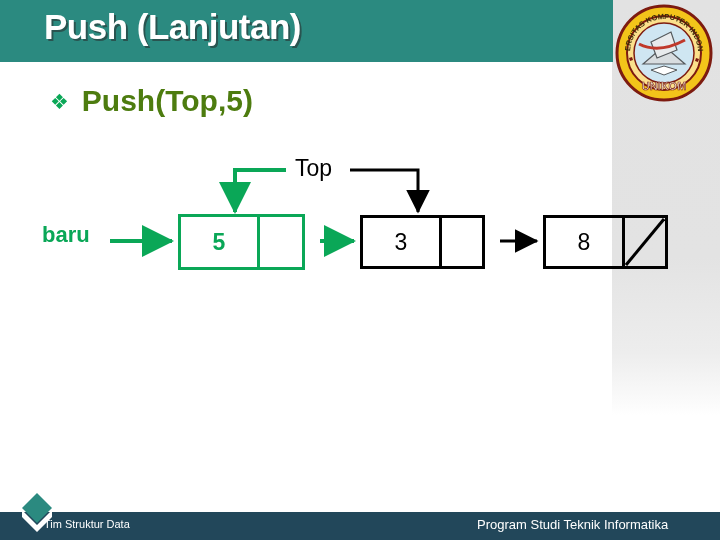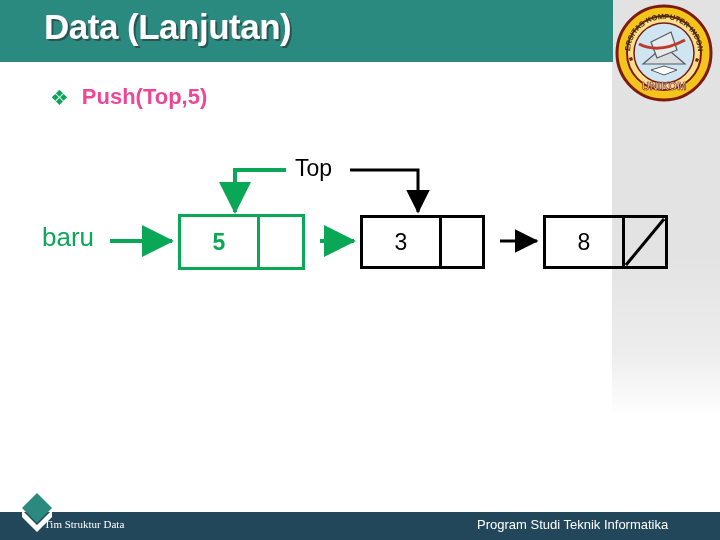--- a/index.html
+++ b/index.html
@@ -66,23 +66,23 @@
     display: flex;
     align-items: center;
     gap: 13px;
   }
   .bullet-glyph {
     font-size: 21px;
     color: #0aa757;
     line-height: 1;
   }
   .bullet-text {
-    font-size: 22px;
-    font-weight: bold;
-    color: #ec4899;
+    font-size: 30px;
+    font-weight: bold;
+    color: #4d7c0f;
     white-space: nowrap;
   }
 
   
   .diagram {
     position: absolute;
     left: 0;
     top: 0;
     width: 720px;
     height: 540px;
@@ -93,22 +93,22 @@
     left: 295px;
     top: 155px;
     font-size: 23px;
     color: #000000;
     white-space: nowrap;
   }
   .label-baru {
     position: absolute;
     left: 42px;
     top: 222px;
-    font-size: 26px;
-    font-weight: normal;
+    font-size: 22px;
+    font-weight: bold;
     color: #0aa757;
     white-space: nowrap;
   }
 
   
   .node {
     position: absolute;
     display: flex;
     box-sizing: border-box;
   }
@@ -179,21 +179,20 @@
     height: 28px;
     background: #22475a;
   }
   .footer-left {
     position: absolute;
     left: 44px;
     top: 518px;
     font-size: 11px;
     color: #ffffff;
     white-space: nowrap;
-    font-family: Liberation Serif, serif;
   }
   .footer-right {
     position: absolute;
     left: 449px;
     top: 517px;
     font-size: 13px;
     color: #ffffff;
     white-space: nowrap;
     margin-left: 28px;
   }
@@ -206,21 +205,21 @@
   }
 </style>
 </head>
 <body>
 
 <div id="slide">
 
   <div class="gray-band"></div>
 
   <div class="header-bar"></div>
-  <div class="slide-title">Data (Lanjutan)</div>
+  <div class="slide-title">Push (Lanjutan)</div>
 
   <div class="logo">
     <svg width="102" height="102" viewBox="0 0 102 102" xmlns="http://www.w3.org/2000/svg">
       <circle cx="51" cy="51" r="47" fill="#f3c41a" stroke="#7d1b10" stroke-width="3"></circle>
       <circle cx="51" cy="51" r="37" fill="#fbe08c" stroke="#7d1b10" stroke-width="2"></circle>
       <circle cx="51" cy="51" r="30" fill="#cfe6f2" stroke="#7d1b10" stroke-width="1.5"></circle>
       <path d="M30 62 L51 44 L72 62 Z" fill="#d8dde0" stroke="#55595c" stroke-width="1.2"></path>
       <path d="M38 40 L58 30 L64 48 L44 56 Z" fill="#e8ebed" stroke="#55595c" stroke-width="1.2"></path>
       <path d="M26 42 Q46 52 72 38" stroke="#c0392b" stroke-width="3" fill="none"></path>
       <path d="M38 68 L51 64 L64 68 L51 73 Z" fill="#ffffff" stroke="#55595c" stroke-width="1"></path>

